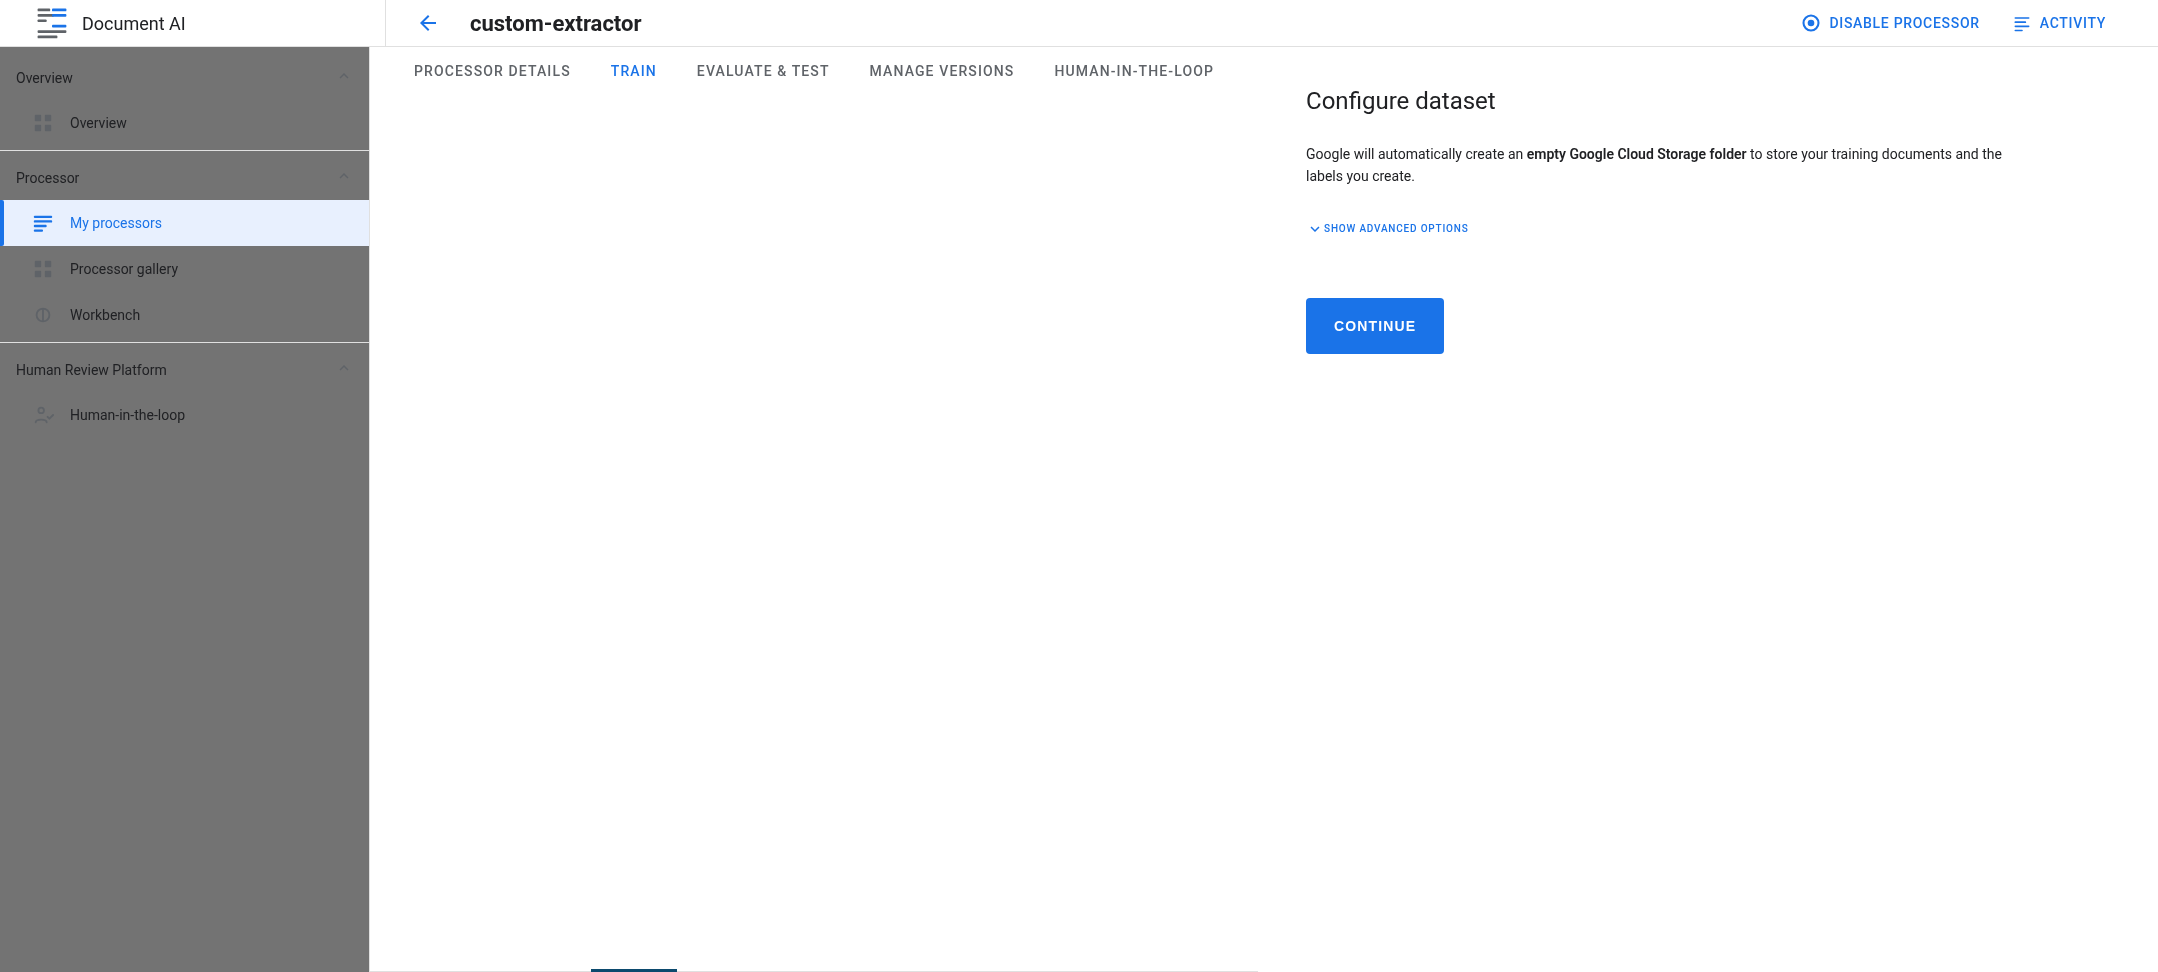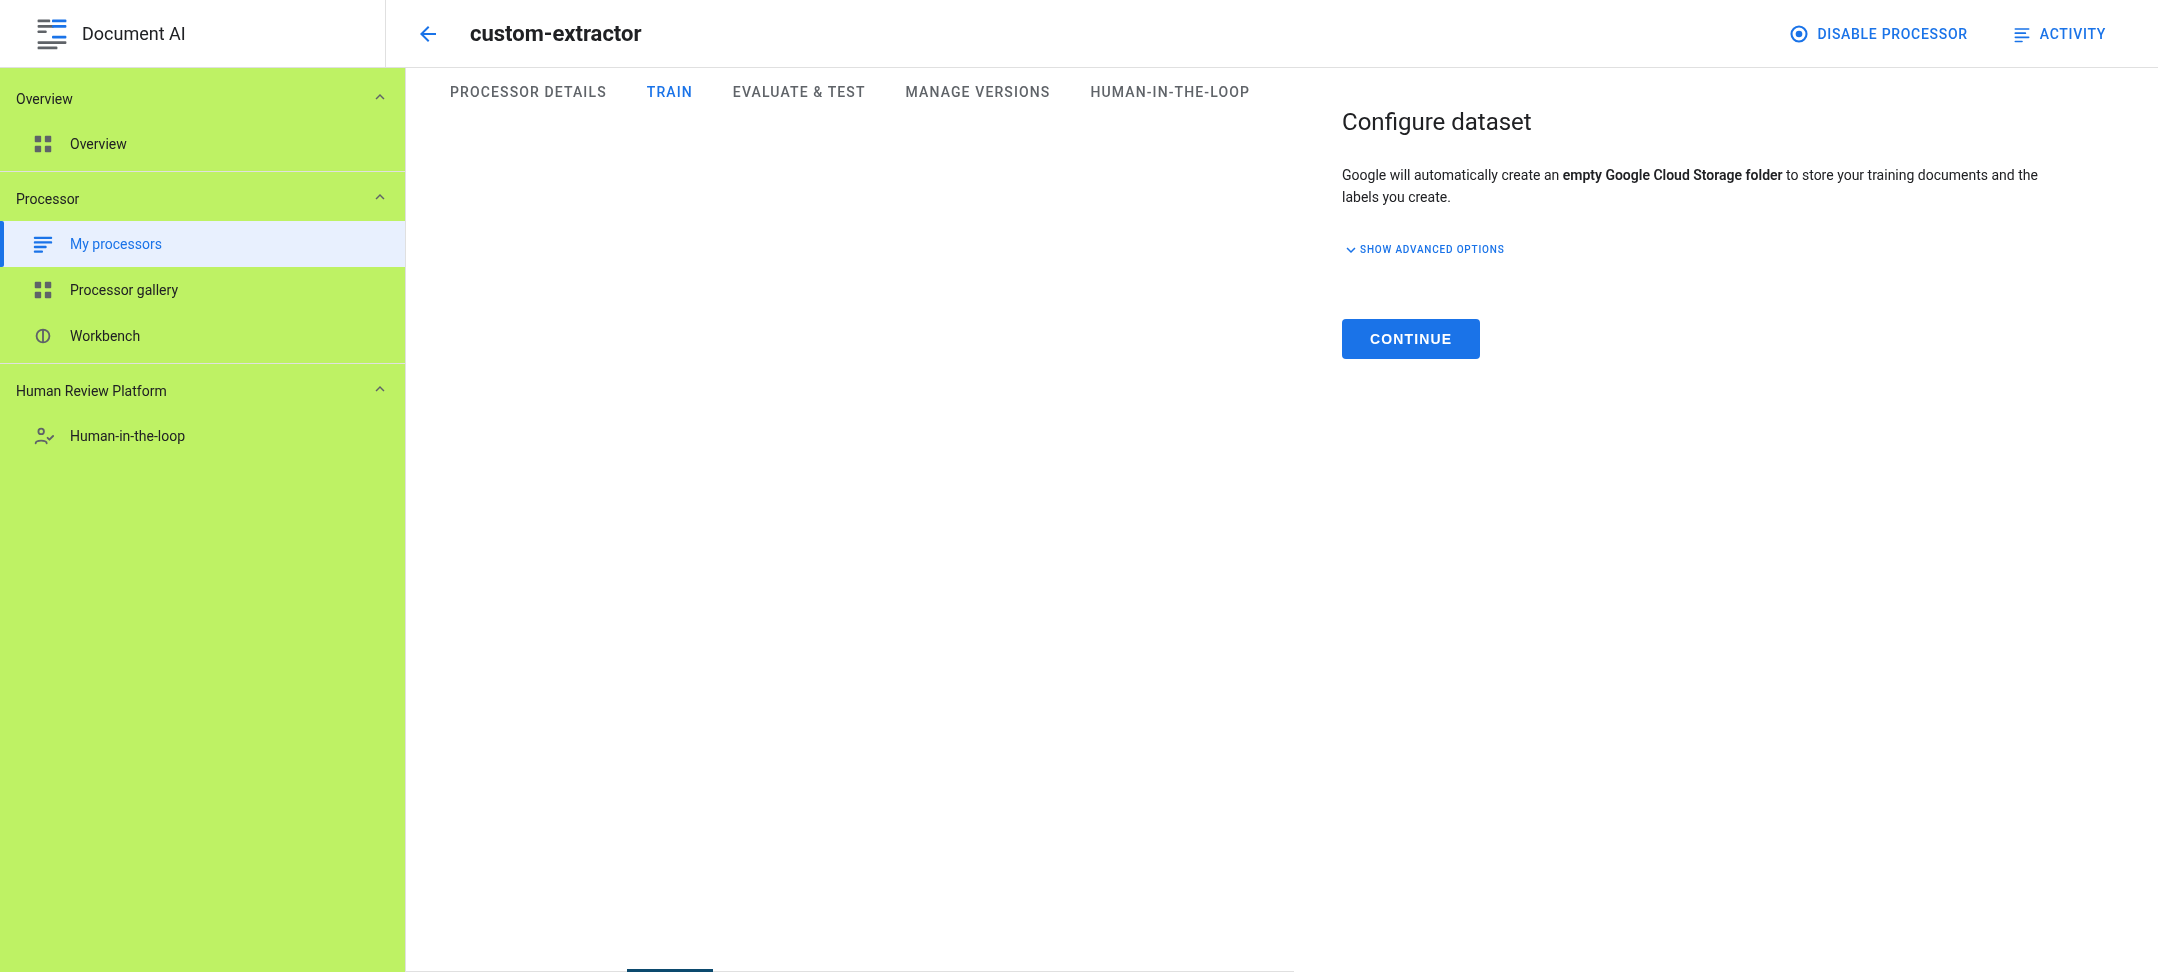--- a/index.html
+++ b/index.html
@@ -1,37 +1,37 @@
 <!DOCTYPE html>
 <html><head>
   <meta charset="utf-8">
   <style>
     * { box-sizing: border-box; margin: 0; padding: 0; }
     body { font-family: 'Google Sans', Roboto, Arial, sans-serif; background: #fff; color: #202124; font-size: 14px; }
 
     
     .app-container { display: flex; flex-direction: column; height: 100vh; }
-    .top-bar { display: flex; align-items: center; height: 68px; border-bottom: 1px solid #e0e0e0; padding: 0 16px; background: #fff; }
+    .top-bar { display: flex; align-items: center; height: 47px; border-bottom: 1px solid #e0e0e0; padding: 0 16px; background: #fff; }
     .main-area { display: flex; flex: 1; overflow: hidden; }
 
     
     .app-logo { display: flex; align-items: center; gap: 10px; width: 370px; border-right: 1px solid #e0e0e0; height: 100%; padding: 0 16px; }
     .app-logo-icon { width: 40px; height: 40px; display: flex; align-items: center; justify-content: center; }
     .app-logo-icon svg { width: 36px; height: 36px; }
     .app-title { font-size: 18px; color: #202124; font-weight: 400; }
 
     .header-content { display: flex; align-items: center; flex: 1; padding: 0 24px; gap: 24px; }
     .back-button { display: flex; align-items: center; justify-content: center; width: 36px; height: 36px; cursor: pointer; color: #1a73e8; border-radius: 50%; }
     .processor-name { font-size: 22px; color: #202124; font-weight: 700; flex: 1; }
 
-    .header-actions { display: flex; align-items: flex-start; gap: 20px; margin-left: auto; }
+    .header-actions { display: flex; align-items: flex-start; gap: 8px; margin-left: auto; }
     .header-action-btn { display: flex; align-items: center; gap: 8px; color: #1a73e8; font-size: 14px; font-weight: 500; cursor: pointer; padding: 8px 12px; border-radius: 4px; text-transform: uppercase; letter-spacing: 0.05em; }
 
     
-    .sidebar { width: 406px; border-right: 1px solid #e0e0e0; overflow-y: auto; background: #bef264; padding: 8px 0; }
+    .sidebar { width: 370px; border-right: 1px solid #e0e0e0; overflow-y: auto; background: #737373; padding: 8px 0; }
 
     .sidebar-section-header { display: flex; align-items: center; justify-content: space-between; padding: 12px 16px; cursor: pointer; font-size: 14px; color: #202124; font-weight: 400; }
     .chevron-icon { color: #5f6368; }
 
     .sidebar-item { display: flex; align-items: center; gap: 16px; padding: 12px 16px 12px 32px; cursor: pointer; font-size: 14px; color: #202124; border-radius: 0; position: relative; }
     .sidebar-item.active { background: #e8f0fe; color: #1a73e8; }
     .sidebar-item.active::before { content: ''; position: absolute; left: 0; top: 0; bottom: 0; width: 4px; background: #1a73e8; border-radius: 0 2px 2px 0; }
     .sidebar-item-icon { width: 22px; height: 22px; display: flex; align-items: center; justify-content: center; color: inherit; }
     .sidebar-item-label { font-size: 14px; }
 
@@ -44,21 +44,21 @@
     .tab.active { color: #1a73e8; border-bottom: 3px solid #0c4a6e; }
 
     
     .content-area { padding: 40px 48px; }
     .page-title { font-size: 24px; font-weight: 400; color: #202124; margin-bottom: 28px; }
     .description-text { font-size: 14px; color: #202124; line-height: 1.6; max-width: 700px; margin-bottom: 28px; }
     .description-text strong { font-weight: 600; }
 
     .show-advanced-btn { display: flex; align-items: center; color: #1a73e8; font-size: 10px; font-weight: 500; cursor: pointer; text-transform: uppercase; letter-spacing: 0.08em; margin-bottom: 56px; padding: 4px 0; }
 
-    .continue-button { background: #1a73e8; color: #fff; border: none; border-radius: 4px; padding: 12px 28px; font-size: 14px; font-weight: 600; cursor: pointer; text-transform: uppercase; letter-spacing: 0.08em; }
+    .continue-button { background: #1a73e8; color: #fff; border: none; border-radius: 4px; padding: 20px 28px; font-size: 14px; font-weight: 600; cursor: pointer; text-transform: uppercase; letter-spacing: 0.08em; }
 
     
     .sidebar-divider { height: 1px; background: #e0e0e0; margin: 4px 0; }
   </style>
 </head>
 <body>
 
 <div class="app-container">
 
   <div class="top-bar">

